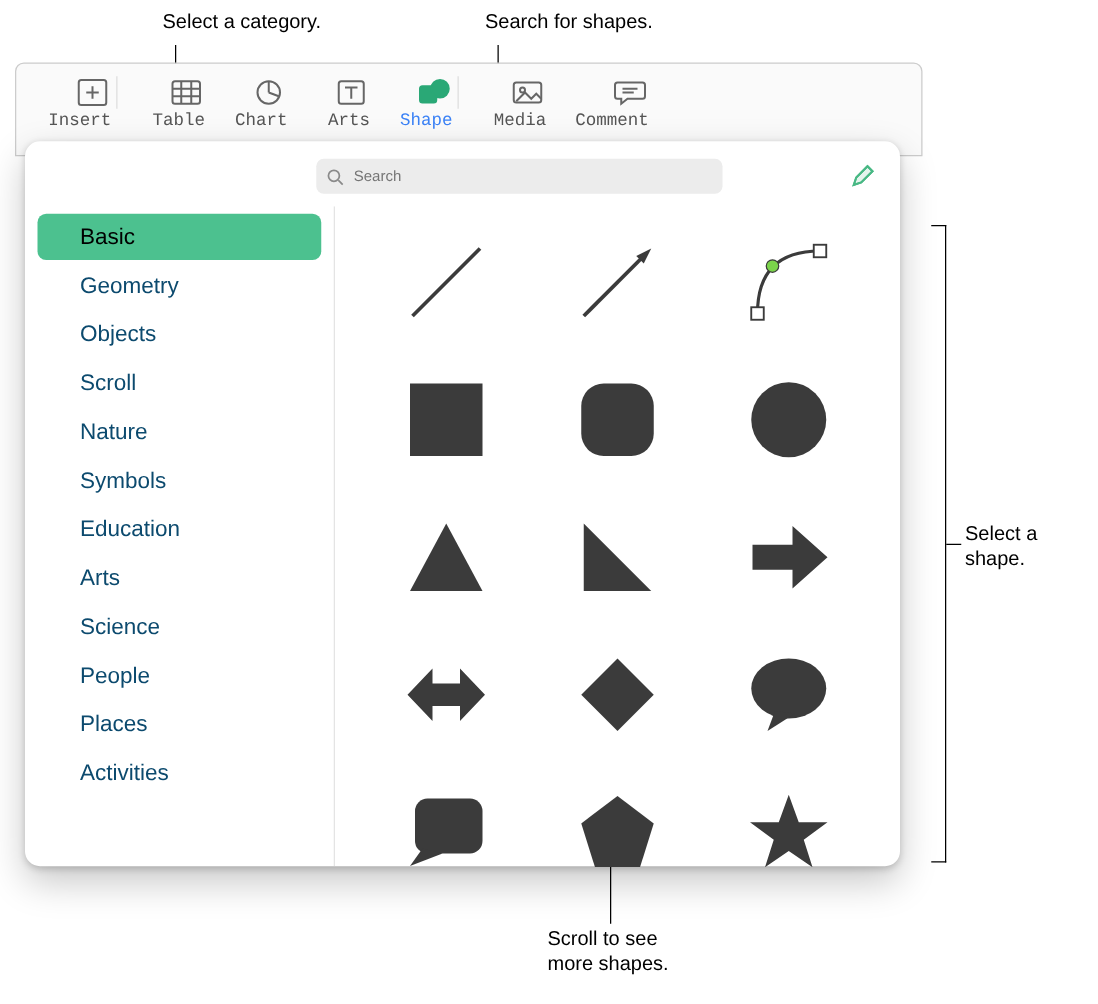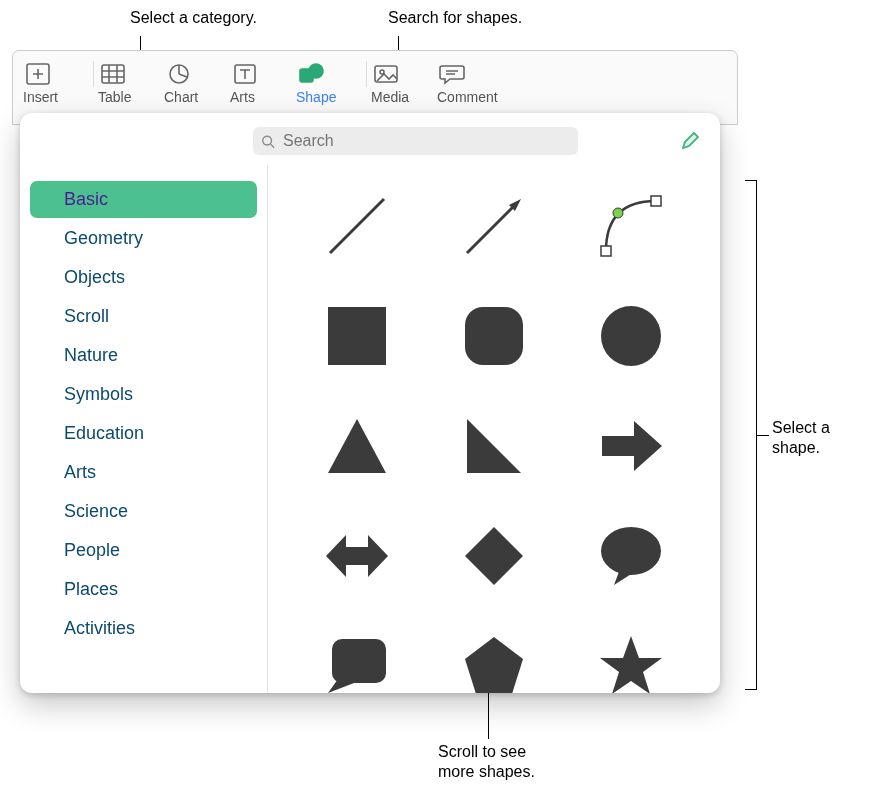--- a/index.html
+++ b/index.html
@@ -36,23 +36,24 @@
     overflow: hidden;
   }
   .toolbar {
     display: flex;
     gap: 0;
     padding: 0 10px;
   }
   .tb-item {
     display: flex;
     flex-direction: column;
-    align-items: flex-start;
+    align-items: flex-end;
     width: 66px;
     cursor: pointer;
+    font-family: Liberation Mono, monospace;
   }
   .tb-item svg { width: 30px; height: 26px; }
   .tb-item-label {
     font-size: 14px;
     color: #555;
     margin-top: 2px;
   }
   .tb-item.active .tb-item-label { color: #3b82f6; }
   .tb-item.active svg { stroke: #2aa876; fill: #2aa876; }
   
@@ -84,21 +85,21 @@
     border-radius: 6px;
     display: flex;
     align-items: center;
     padding: 0 8px;
     gap: 6px;
   }
   .search-box svg { width: 15px; height: 15px; stroke:#8a8a8a; }
   .search-input {
     border: none;
     background: transparent;
-    font-size: 16px;
+    font-size: 12px;
     color: #c2410c;
     outline: none;
     width: 100%;
   }
   .pen-btn {
     margin-left: auto;
     width: 24px; height: 24px;
     display: flex; align-items: center; justify-content: center;
     cursor: pointer;
   }
@@ -117,22 +118,21 @@
   .cat-item {
     font-size: 18px;
     color: #0c4a6e;
     padding: 8px 18px 8px 34px;
     cursor: pointer;
     border-radius: 7px;
     margin: 0 10px 2px 10px;
   }
   .cat-item.selected {
     background: #4cc18f;
-    color: #4c1d95;
-    margin-top: 10px;
+    color: #000000;
   }
   .shape-grid {
     flex: 1;
     overflow-y: auto;
     padding: 20px 30px;
     display: grid;
     grid-template-columns: repeat(3, 1fr);
     gap: 28px 18px;
     align-content: start;
   }

